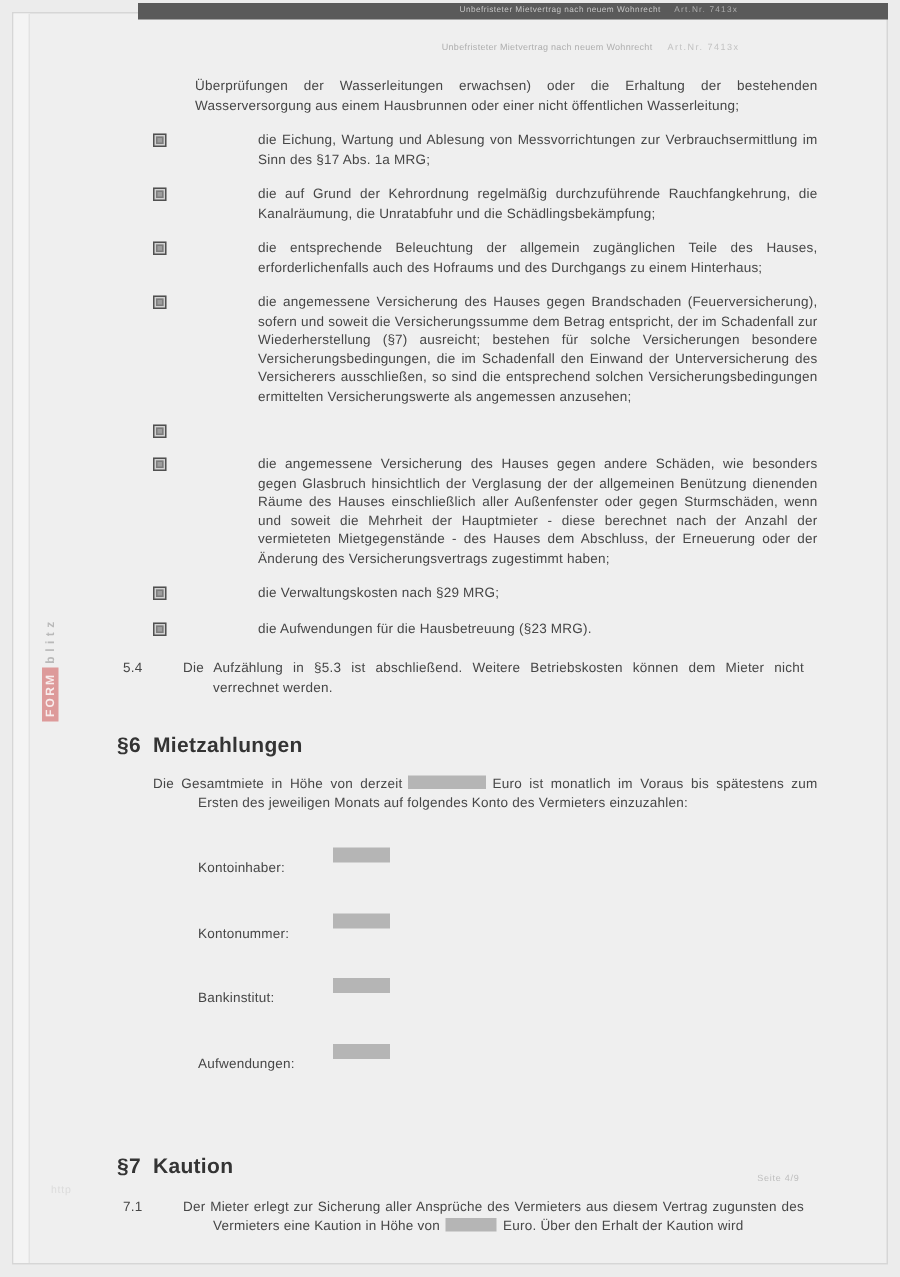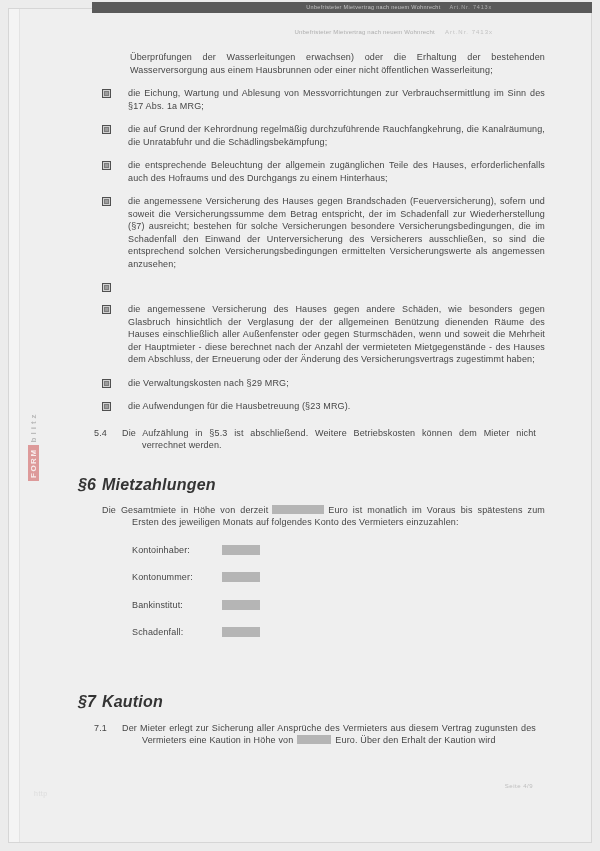--- a/index.html
+++ b/index.html
@@ -34,50 +34,50 @@
   }
   .pageheader .artno{margin-left:10px;color:#c2c2c2;letter-spacing:1px;}
 
   .content{
     position:absolute;left:78px;top:51px;width:467px;
     font-size:9px;line-height:12.5px;letter-spacing:.15px;
     color:#464646;text-align:justify;
   }
   .intro{margin:0 0 0 52px;}
 
-  .check-row{display:flex;margin-top:11px;padding-left:24px;}
+  .check-row{display:flex;margin-top:11px;padding-left:24px;gap:44px;}
   .cb{
     flex:0 0 auto;width:7px;height:7px;margin-top:2px;
     border:1px solid #505050;background:#d2d2d2;position:relative;
   }
   .cb::after{
     content:"";position:absolute;left:1px;top:1px;right:1px;bottom:1px;
     background:#9d9d9d;border:1px solid #7c7c7c;
   }
   .check-text{margin-left:17px;flex:1;}
 
   .clause{position:relative;margin-top:14px;}
-  .clause-num{position:absolute;left:16px;top:0;}
+  .clause-num{position:absolute;left:4px;top:0;}
   .clause-text{margin:9px;padding-left:55px;text-indent:-20px;}
 
   .sec-head{
-    margin:26px 0 0 0;font-size:16px;line-height:13px;
-    font-weight:bold;color:#343434;letter-spacing:.2px;text-align:left;font-style:italic;
+    margin:26px 0 0 0;font-size:14px;line-height:13px;
+    font-weight:bold;color:#343434;letter-spacing:.2px;text-align:left;
   }
   .sec-head.k7{margin-top:56px;}
   .sec-num{display:inline-block;width:24px;}
 
   .para6{margin:13px 0 0 0;padding-left:54px;text-indent:-30px;}
 
   .redact{display:inline-block;background:#b5b5b5;height:9px;vertical-align:-1px;}
   .redact.amount{width:52px;margin:0 4px;}
   .redact.amount-small{width:34px;margin:0 4px;}
 
   .field-row{display:flex;margin-top:15px;padding-left:54px;align-items:center;text-align:left;}
-  .field-label{width:90px;}
+  .field-label{width:90px;margin-top:16px;}
   .field-box{width:38px;height:10px;}
 
   .footer-page{
     position:absolute;top:783px;left:0;width:533px;text-align:right;
     font-size:6px;color:#bdbdbd;letter-spacing:.5px;
   }
   .footer-left{position:absolute;top:790px;left:34px;font-size:7px;color:#dcdcdc;letter-spacing:.5px;}
 
   .side-logo{
     position:absolute;left:28px;top:481px;
@@ -160,21 +160,21 @@
     </div>
     <div class="field-row">
       <span class="field-label">Kontonummer:</span>
       <span class="redact field-box"></span>
     </div>
     <div class="field-row">
       <span class="field-label">Bankinstitut:</span>
       <span class="redact field-box"></span>
     </div>
     <div class="field-row">
-      <span class="field-label">Schadenfall:</span>
+      <span class="field-label">Aufwendungen:</span>
       <span class="redact field-box"></span>
     </div>
 
     <h2 class="sec-head k7">
       <span class="sec-num">§7</span><span>Kaution</span>
     </h2>
 
     <div class="clause">
       <span class="clause-num">7.1</span>
       <p class="clause-text">

